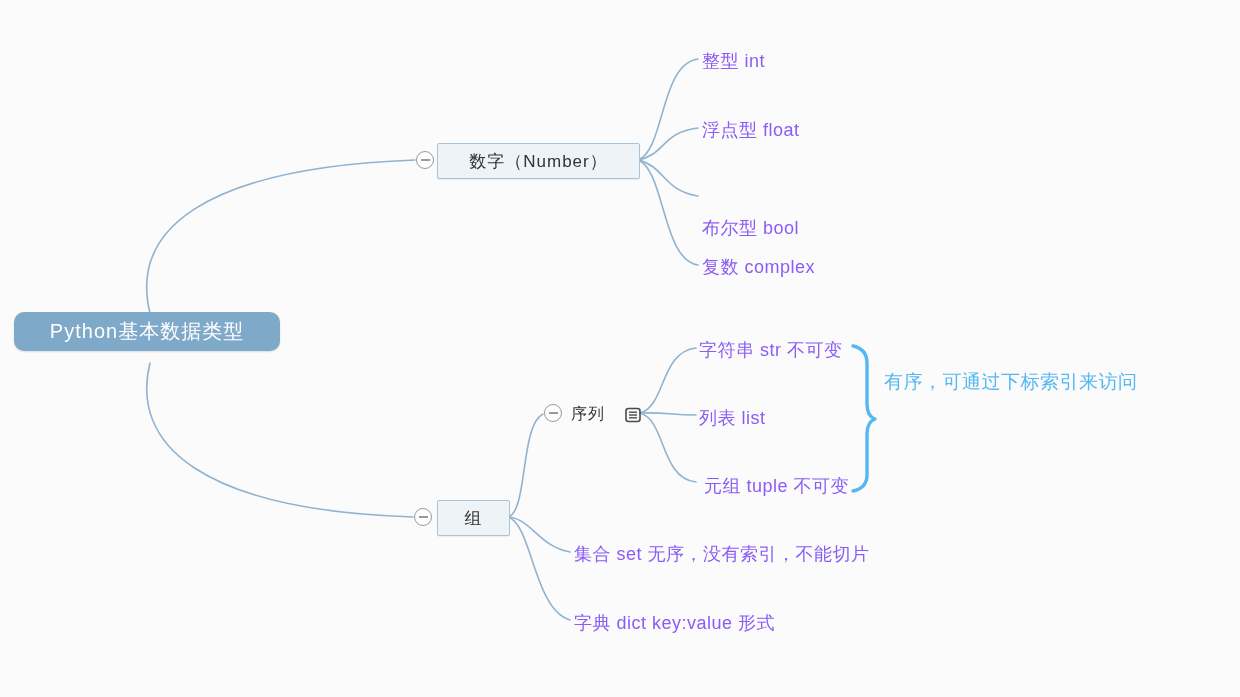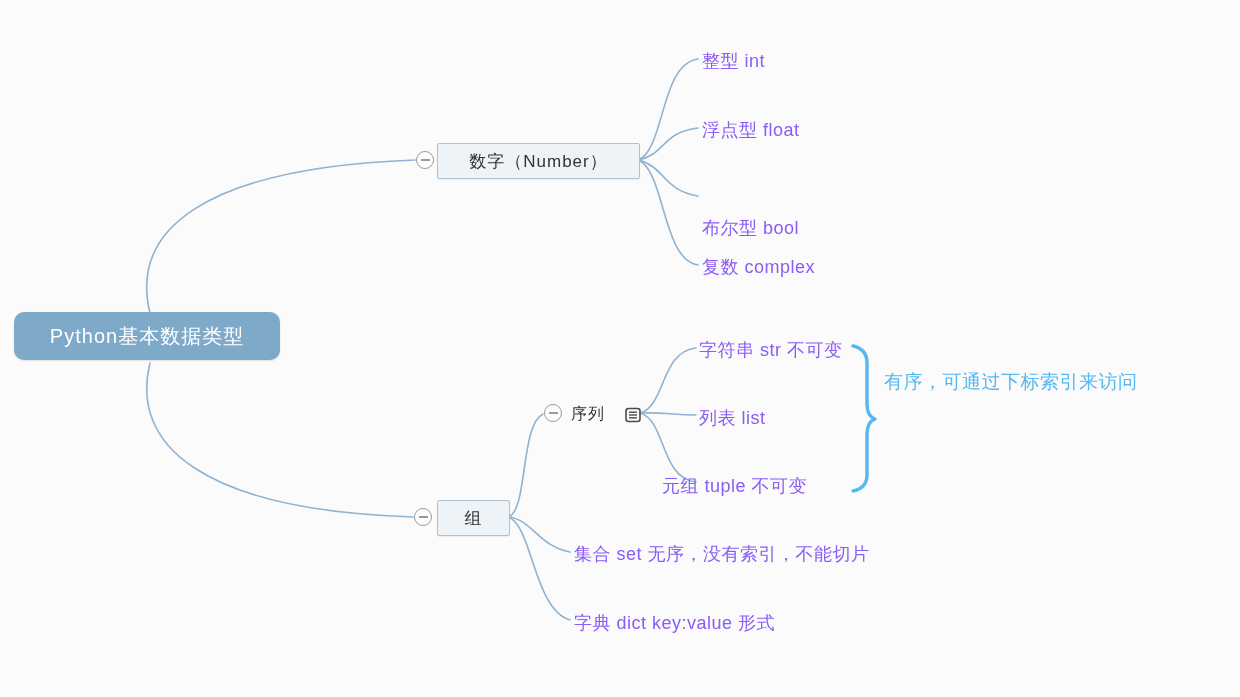--- a/index.html
+++ b/index.html
@@ -6,21 +6,21 @@
   body{
     width:1240px;height:697px;
     background:#fbfbfb;
     font-family:"Liberation Sans","DejaVu Sans",sans-serif;
     position:relative;overflow:hidden;
   }
   .canvas{position:absolute;inset:0;width:1240px;height:697px;}
   svg.links{position:absolute;left:0;top:0;pointer-events:none;}
 
   .root-node{
-    position:absolute;left:14px;top:312px;width:266px;height:48px;
+    position:absolute;left:14px;top:312px;width:266px;height:39px;
     background:#7fa9c9;border-radius:10px;
     display:flex;align-items:center;justify-content:center;
     color:#ffffff;font-size:20px;letter-spacing:1px;
     box-shadow:0 1px 2px rgba(0,0,0,0.12);
     cursor:default;
   }
   .topic-box{
     position:absolute;
     background:#eef3f8;border:1px solid #a9c2d6;border-radius:2px;
     display:flex;align-items:center;justify-content:center;
@@ -52,21 +52,21 @@
     display:flex;align-items:center;gap:19px;
   }
   .notes-icon{display:inline-flex;margin-top:1px;cursor:pointer;}
 
   .l-int{left:702px;top:49px;}
   .l-float{left:702px;top:118px;}
   .l-bool{left:702px;top:187px;margin-top:29px;}
   .l-complex{left:702px;top:255px;}
   .l-str{left:699px;top:338px;}
   .l-list{left:699px;top:406px;}
-  .l-tuple{left:662px;top:474px;text-align:right;}
+  .l-tuple{left:704px;top:474px;text-align:right;}
   .l-set{left:574px;top:542px;}
   .l-dict{left:574px;top:611px;}
 
   .annotation{
     position:absolute;left:884px;top:366px;width:336px;
     color:#56b8f1;font-size:19px;line-height:32px;letter-spacing:0.5px;
     cursor:default;
   }
   .annotation span{display:block;white-space:nowrap;}
 </style>

